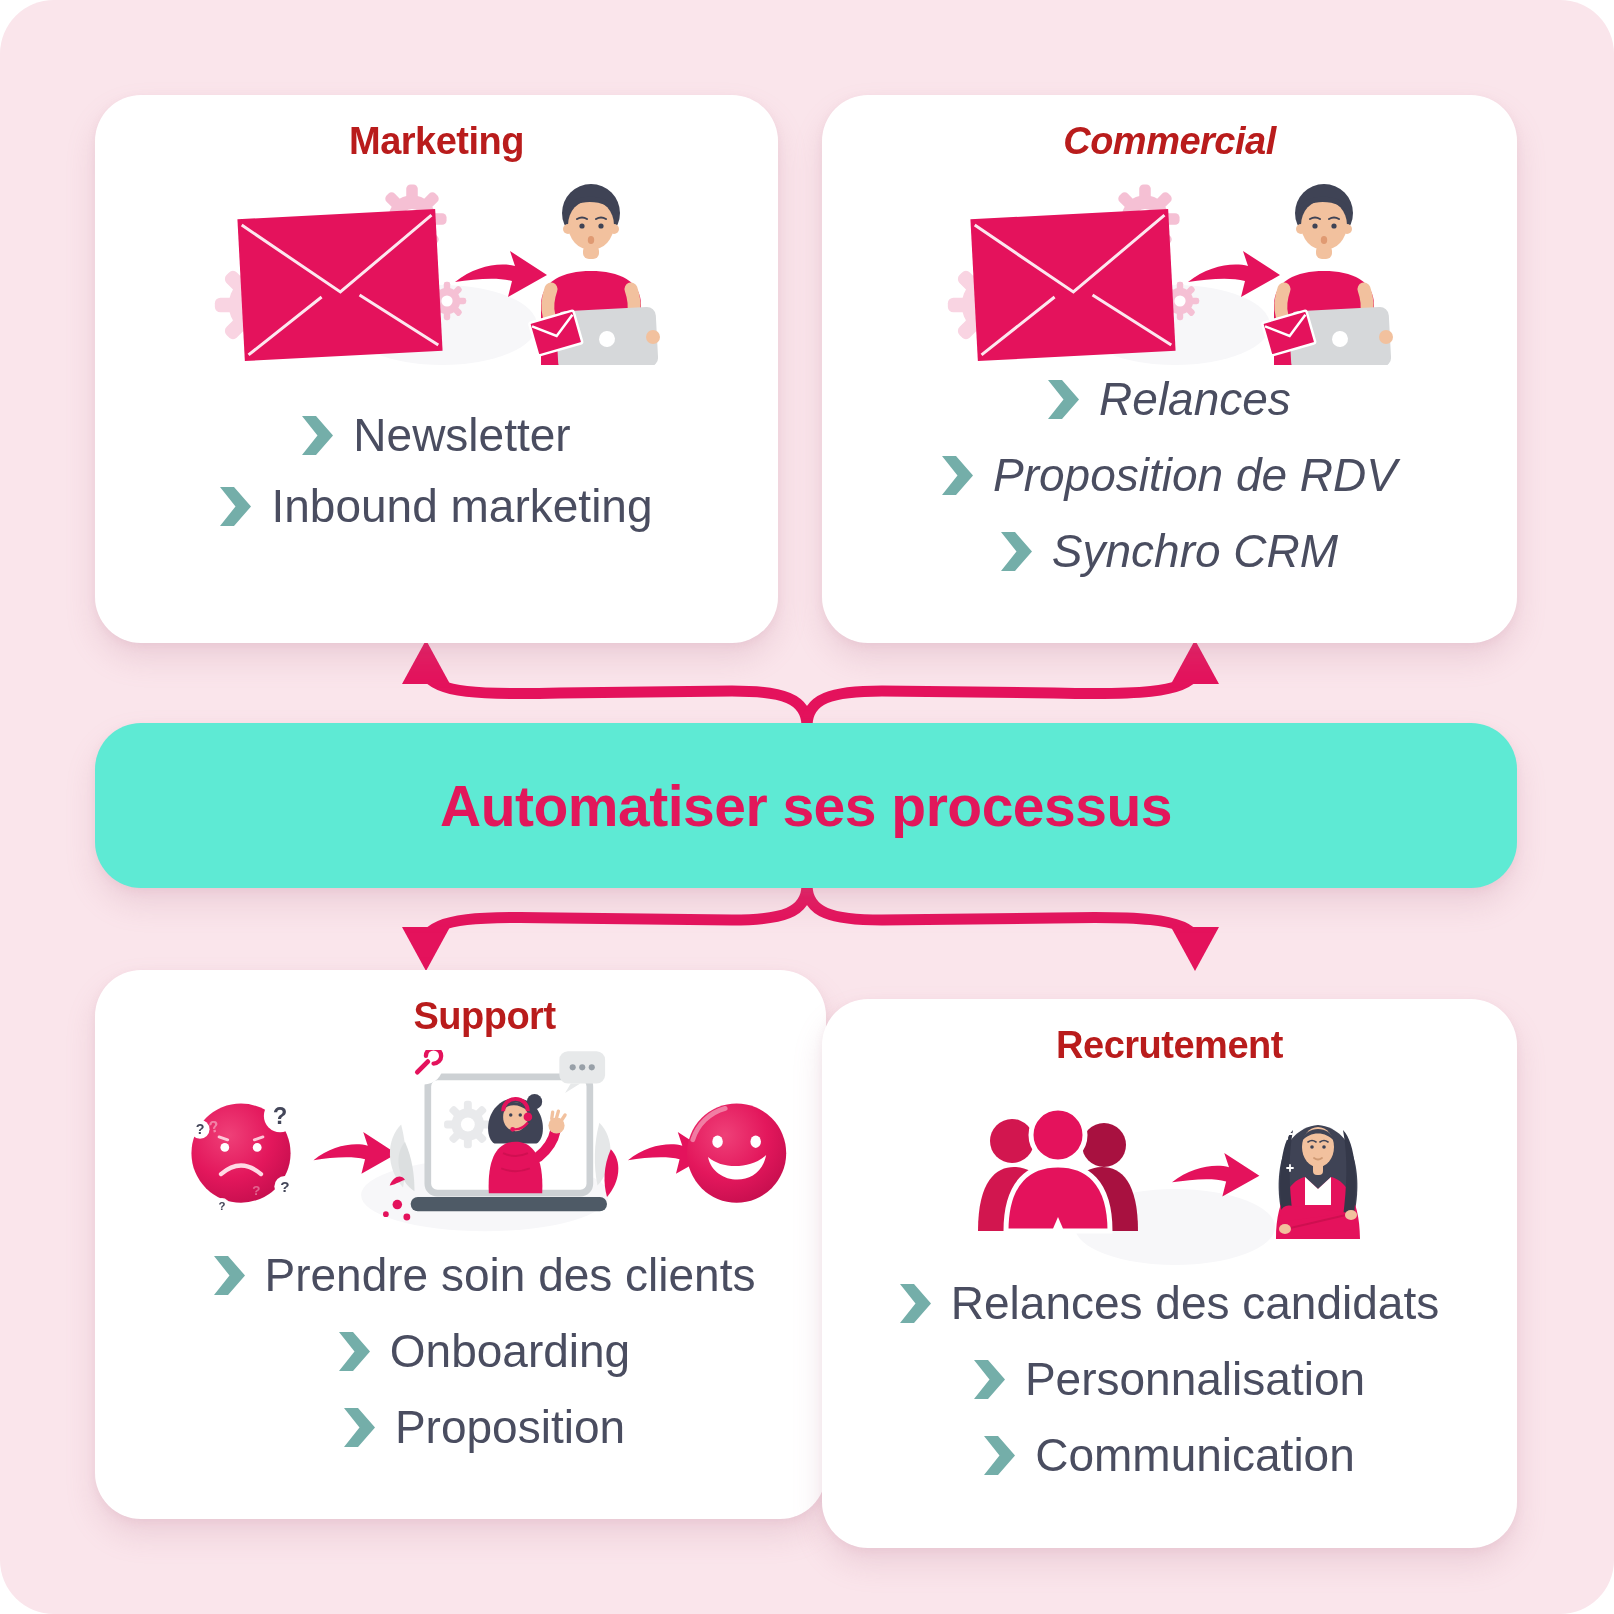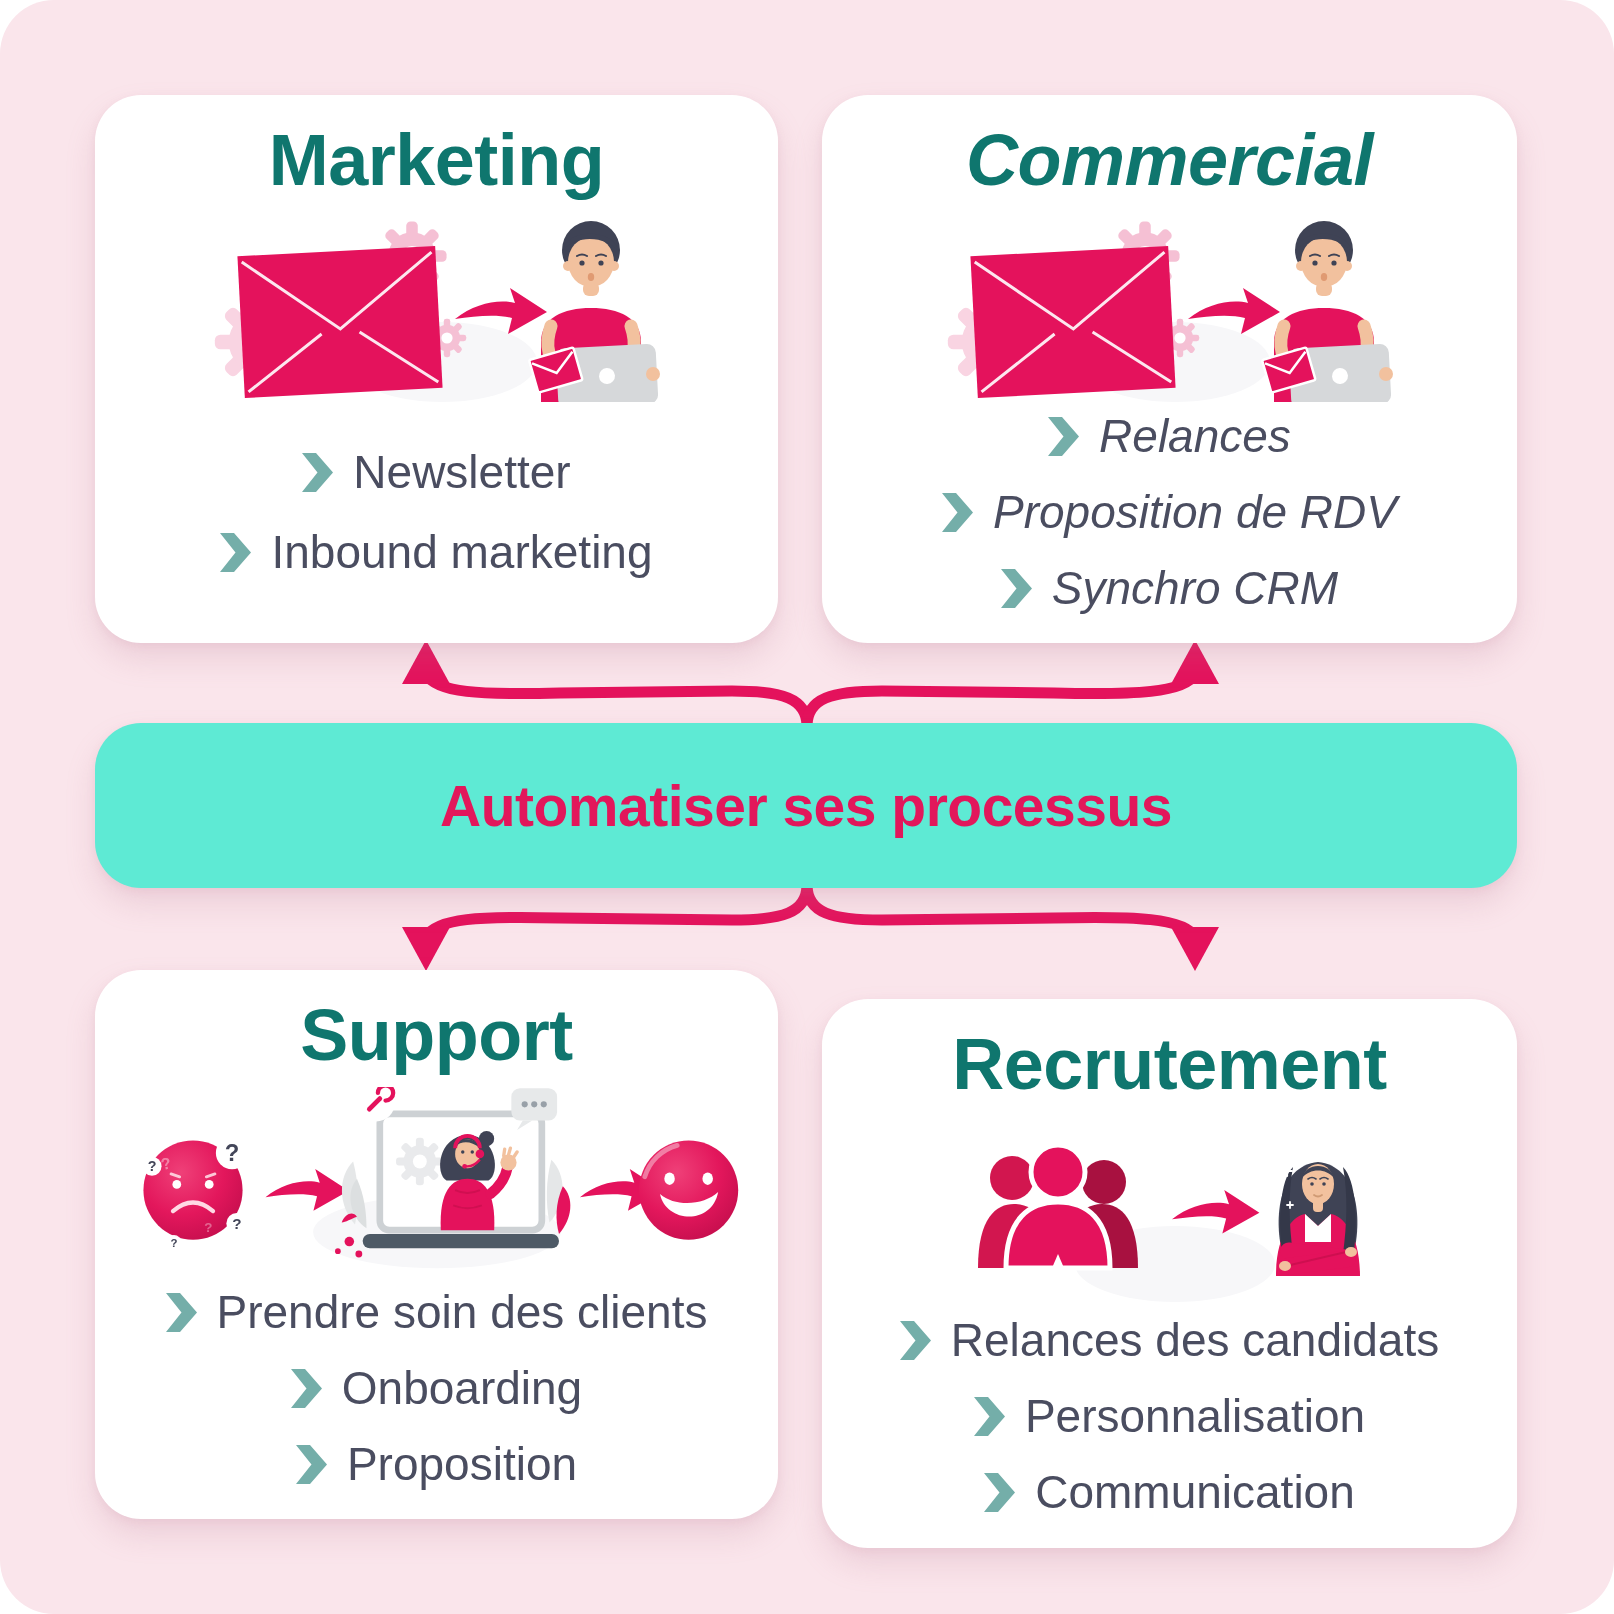--- a/index.html
+++ b/index.html
@@ -8,26 +8,26 @@
     border-radius:54px;overflow:hidden;
     font-family:"Liberation Sans", sans-serif;
   }
   .card{
     position:absolute;background:#ffffff;border-radius:46px;
     box-shadow:0 16px 30px rgba(186,120,146,.20), 0 3px 8px rgba(186,120,146,.10);
     display:flex;flex-direction:column;align-items:center;
   }
   #card-marketing  {left:95px; top:95px;  width:683px;height:548px;}
   #card-commercial {left:822px;top:95px;  width:695px;height:548px;font-style:italic;}
-  #card-support    {left:95px; top:970px; width:683px;height:549px;}
+  #card-support    {left:95px; top:970px; width:683px;height:549px;padding-left:48px;}
   #card-recrutement{left:822px;top:970px; width:695px;height:549px;margin-top:29px;}
-  .card-title{margin:26px 0 0;font-size:72px;line-height:1.1;font-weight:bold;color:#0f766e;letter-spacing:-.5px;}
+  .card-title{margin:26px 0 0;font-size:38px;line-height:1.1;font-weight:bold;color:#b91c1c;letter-spacing:-.5px;}
   .illus{margin-top:12px;display:block;}
   .list{list-style:none;margin:8px 0 0;padding:0;display:flex;flex-direction:column;align-items:center;gap:23px;}
-  .list.two{margin-top:44px;gap:27px;}
+  .list.two{margin-top:44px;gap:18px;}
   .item{display:flex;align-items:center;gap:20px;}
   .item-label{font-size:46px;color:#4a4d60;line-height:1.15;}
   .chev{width:31px;height:39px;flex:none;display:block;}
   .bar{
     position:absolute;left:95px;top:723px;width:1422px;height:165px;background:#5eead4;border-radius:46px;
     box-shadow:0 16px 30px rgba(186,120,146,.20), 0 3px 8px rgba(186,120,146,.10);
     display:flex;align-items:center;justify-content:center;
   }
   .bar-label{font-size:57px;font-weight:bold;color:#e2175b;letter-spacing:-.5px;}
   .connectors{position:absolute;left:0;top:0;width:1614px;height:1614px;pointer-events:none;}

